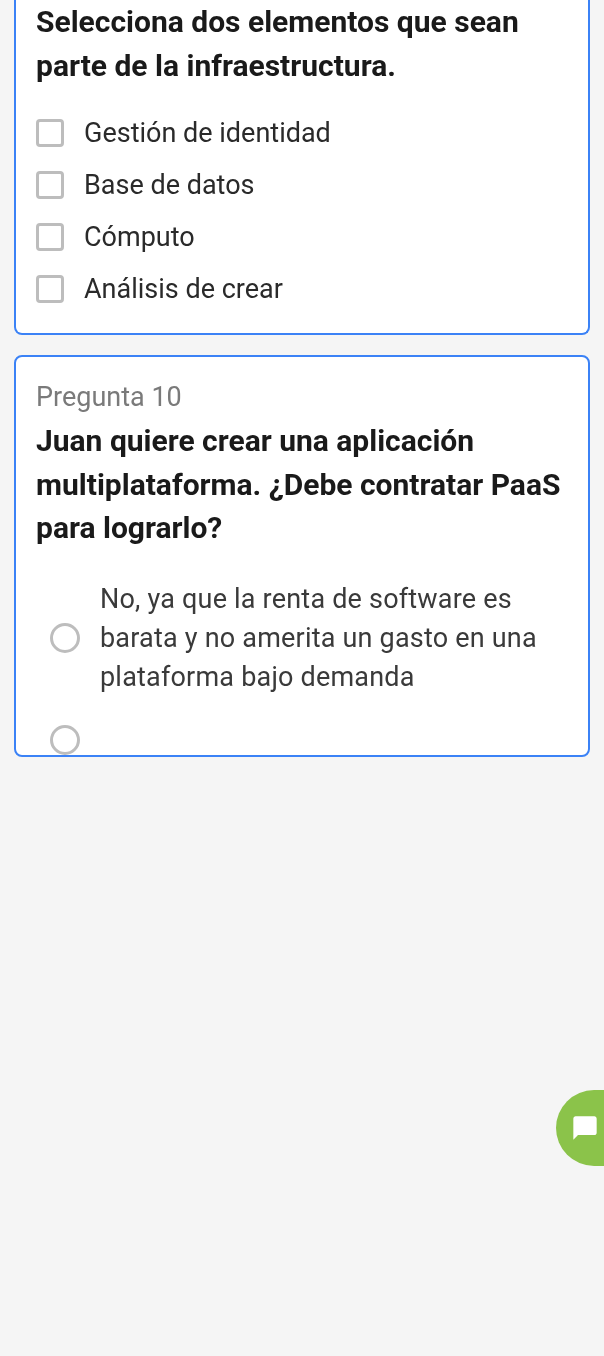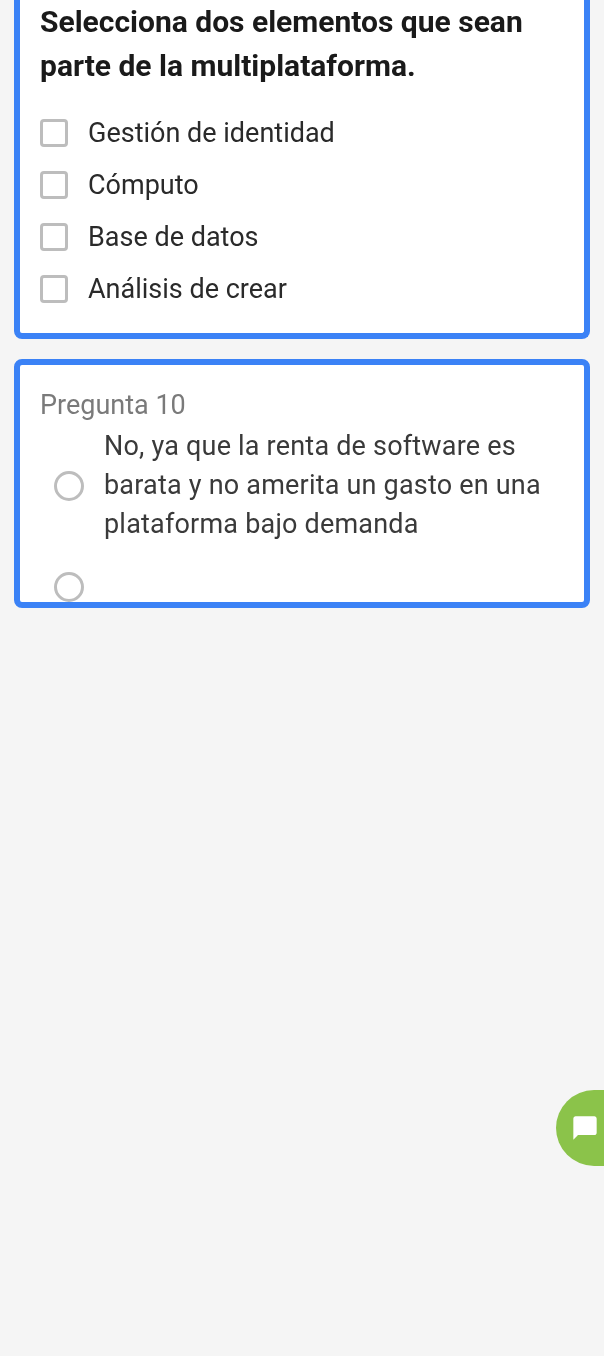--- a/index.html
+++ b/index.html
@@ -10,21 +10,21 @@
     body {
       font-family: -apple-system, BlinkMacSystemFont, "Segoe UI", Roboto, "Helvetica Neue", Arial, sans-serif;
       background: #f5f5f5;
       width: 604px;
       height: 1356px;
       overflow: hidden;
       position: relative;
     }
     .card {
       background: #fff;
-      border: 6px solid #3b82f6;
+      border: 2px solid #3b82f6;
       border-radius: 8px;
       margin: 0 14px 20px 14px;
       padding: 24px 20px 28px 20px;
     }
     .card.first {
       border-top: none;
       border-top-left-radius: 0;
       border-top-right-radius: 0;
       margin-top: 0;
       padding-top: 0;
@@ -114,43 +114,44 @@
     .fab svg {
       width: 28px;
       height: 28px;
       margin-left: 10px;
     }
   </style>
 </head>
 <body>
 
 <div class="card first">
-  <div class="question-text">Selecciona dos elementos que sean parte de la multiplataforma.</div>
+  <div class="question-text">Selecciona dos elementos que sean parte de la infraestructura.</div>
   <div class="checkbox-list">
     <label class="checkbox-item">
       <span class="checkbox-box"></span>
       <span class="checkbox-label">Gestión de identidad</span>
     </label>
     <label class="checkbox-item">
       <span class="checkbox-box"></span>
-      <span class="checkbox-label">Cómputo</span>
+      <span class="checkbox-label">Base de datos</span>
     </label>
     <label class="checkbox-item">
       <span class="checkbox-box"></span>
-      <span class="checkbox-label">Base de datos</span>
+      <span class="checkbox-label">Cómputo</span>
     </label>
     <label class="checkbox-item">
       <span class="checkbox-box"></span>
       <span class="checkbox-label">Análisis de crear</span>
     </label>
   </div>
 </div>
 
 <div class="card last">
   <div class="question-label">Pregunta 10</div>
+  <div class="question-text">Juan quiere crear una aplicación multiplataforma. ¿Debe contratar PaaS para lograrlo?</div>
   <div class="radio-list">
     <label class="radio-item">
       <span class="radio-circle"></span>
       <span class="radio-label">No, ya que la renta de software es barata y no amerita un gasto en una plataforma bajo demanda</span>
     </label>
     <label class="radio-item">
       <span class="radio-circle"></span>
     </label>
   </div>
 </div>

